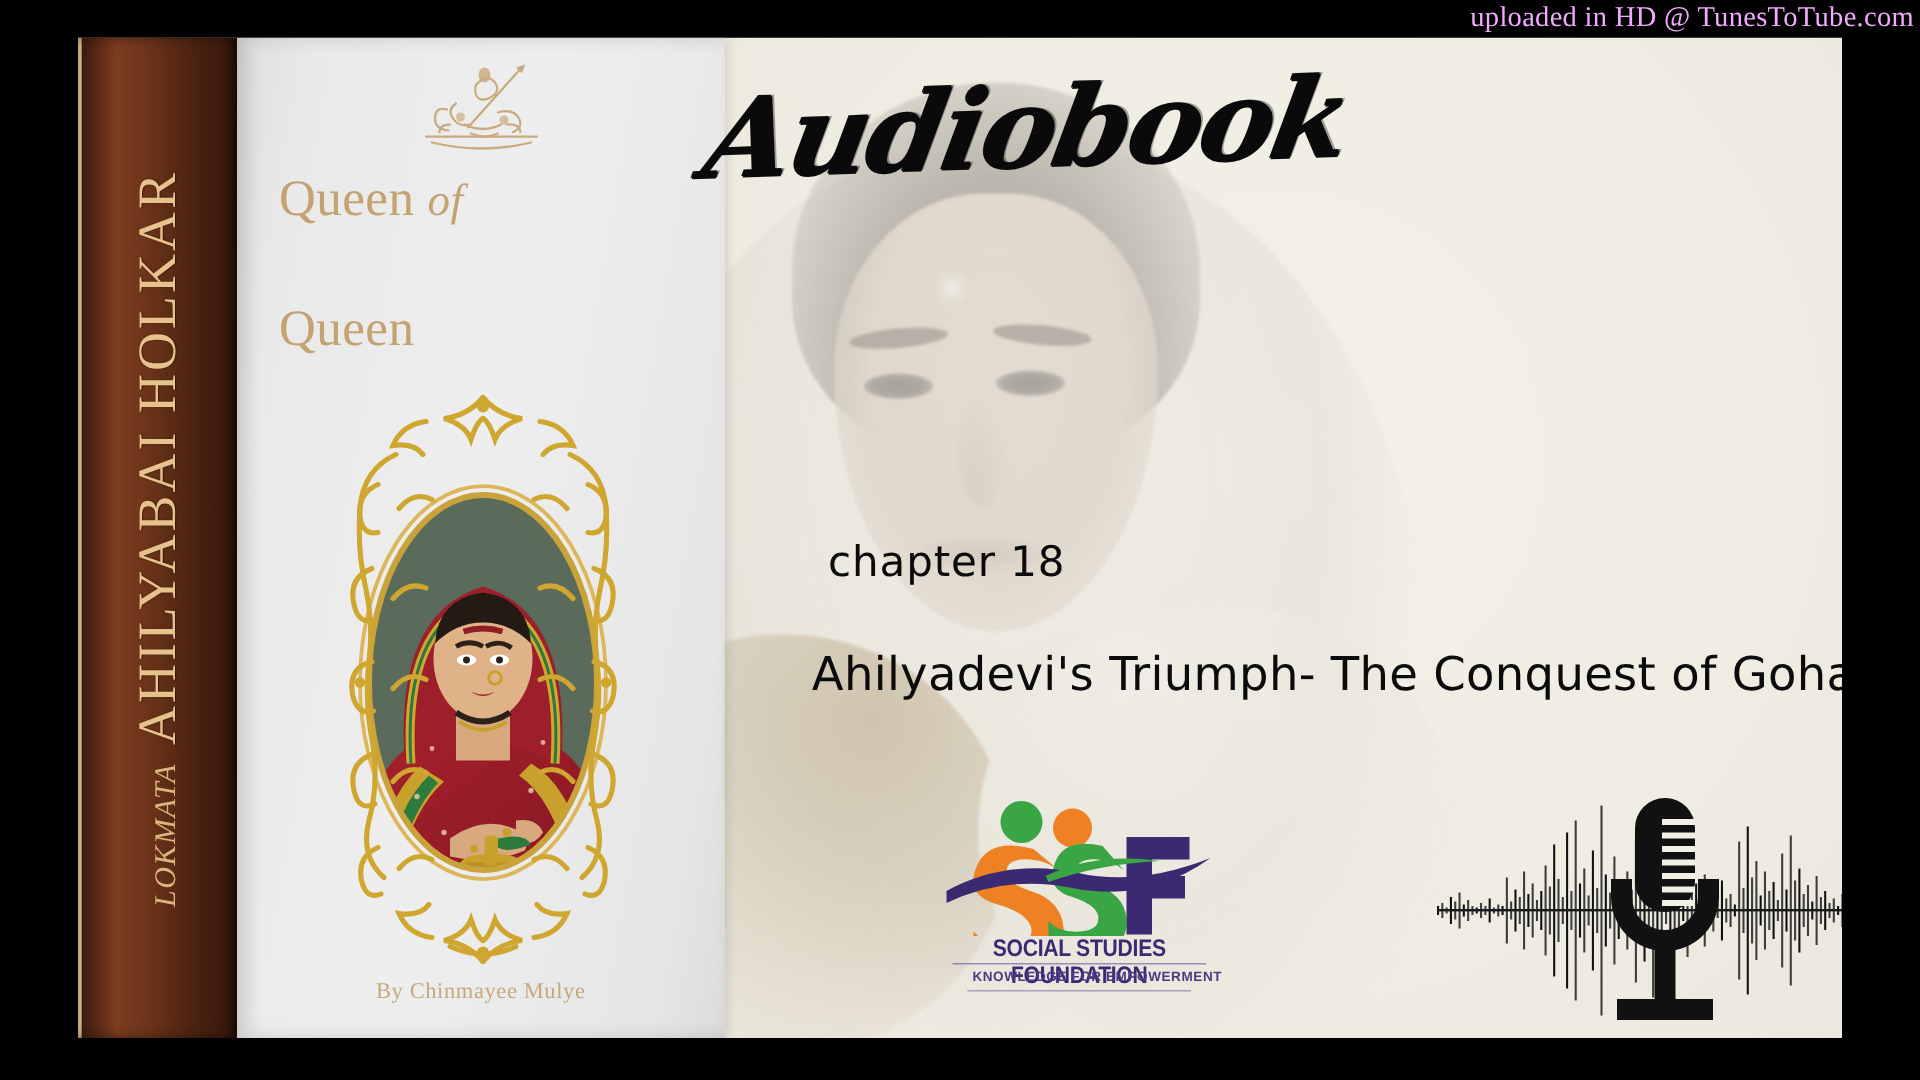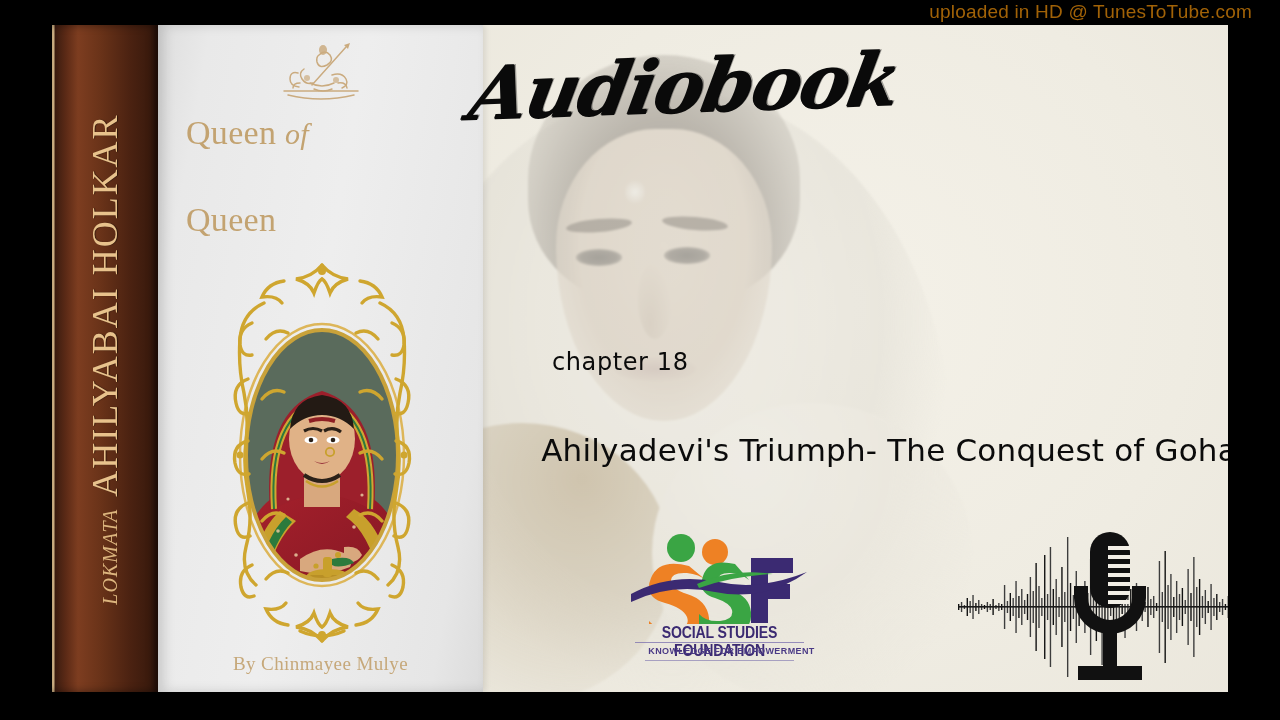--- a/index.html
+++ b/index.html
@@ -16,25 +16,25 @@
     background:#000;
   }
 
   
   .upload-banner{
     position:absolute; top:0; left:0; width:1280px; height:25px;
     background:#000;
     z-index:40;
   }
   .upload-banner .txt{
-    position:absolute; right:28px; top:1px;
-    color:#a16207;
+    position:absolute; right:4px; top:1px;
+    color:#f0abfc;
     font-size:19px;
     letter-spacing:.2px;
-    font-family:Liberation Sans, sans-serif;
+    font-family:Liberation Serif, serif;
     white-space:nowrap;
   }
 
   
   .content{
     position:absolute;
     left:52px; top:25px;
     width:1176px; height:667px;
     overflow:hidden;
     background:
@@ -181,45 +181,45 @@
   .cover-title .it{ font-style:italic; font-size:30px; }
   .cover-frame{
     position:absolute; left:46px; top:234px;
     width:236px; height:388px;
   }
   .cover-author{
     position:absolute; left:0; top:628px; width:325px;
     text-align:center;
     color:#c6a87a;
     font-family:"Liberation Serif", serif;
-    font-size:19px;
+    font-size:15px;
     letter-spacing:.4px;
   }
 
   
   .audiobook-word{
     position:absolute; left:420px; top:18px;
     z-index:20;
     font-family:"DejaVu Serif", serif;
     font-size:74px;
     font-weight:700;
     font-style:italic;
     color:#0a0a0a;
     letter-spacing:-2px;
     transform:skewX(-12deg) rotate(-2deg);
     text-shadow:1px 1px 0 #0a0a0a, 2px 0 0 rgba(10,10,10,.35);
     white-space:nowrap;
   }
 
   
   .chapter-label{
-    position:absolute; left:500px; top:323px;
+    position:absolute; left:500px; top:333px;
     z-index:20;
     font-family:"DejaVu Sans", sans-serif;
-    font-size:24px;
+    font-size:28px;
     color:#0b0b0b;
     letter-spacing:.6px;
     white-space:nowrap;
   }
   .chapter-title{
     position:absolute; left:487px; top:400px;
     width:720px;
     z-index:20;
     text-align:center;
     font-family:"DejaVu Sans", sans-serif;

